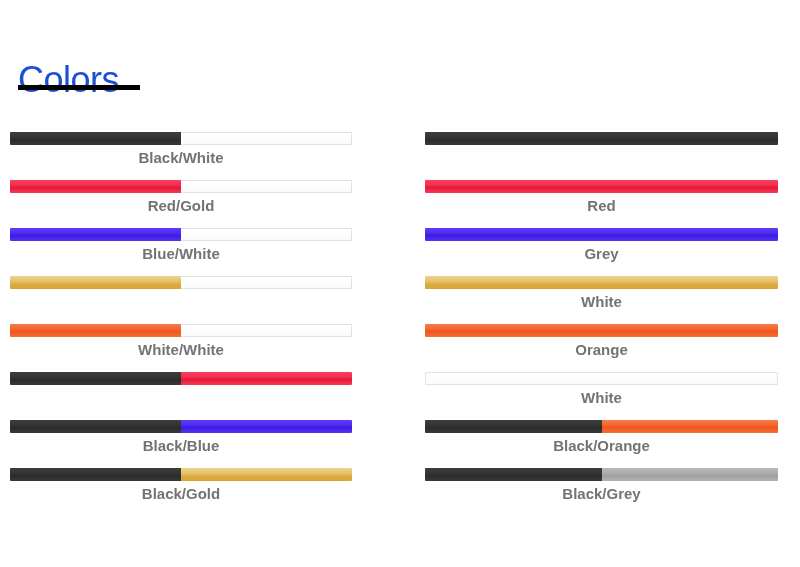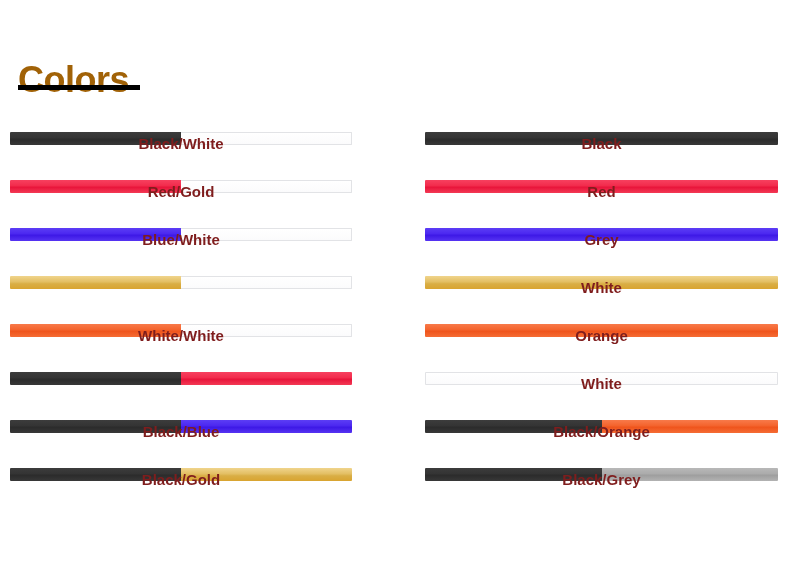--- a/index.html
+++ b/index.html
@@ -14,22 +14,22 @@
     overflow: hidden;
     position: relative;
   }
 
   
   #page-title {
     position: absolute;
     left: 18px;
     top: 38px;
     font-size: 36px;
-    font-weight: bold;
-    color: #a16207;
+    font-weight: normal;
+    color: #1d4ed8;
     letter-spacing: -0.5px;
     line-height: 1;
   }
   #title-rule {
     position: absolute;
     left: 18px;
     top: 85px;
     width: 122px;
     height: 5px;
     background: #000000;
@@ -93,27 +93,27 @@
     background: linear-gradient(to bottom, #ffffff 0%, #fbfbfc 100%);
     border: 1px solid #e2e3e6;
     border-left: none;
   }
   .bar-seg.full.seg-white {
     border-left: 1px solid #e2e3e6;
   }
 
   .swatch-label {
     position: absolute;
-    top: 3px;
+    top: 17px;
     left: 0;
     width: 100%;
     text-align: center;
     font-size: 15px;
     font-weight: bold;
-    color: #7f1d1d;
+    color: #737373;
     line-height: 18px;
     white-space: nowrap;
   }
 </style>
 </head>
 <body>
 
 <h1 id="page-title">Colors</h1>
 <div id="title-rule"></div>
 
@@ -172,21 +172,20 @@
           <div class="bar-seg seg-gold"></div>
         </div>
         <div class="swatch-label">Black/Gold</div>
       </div>
     </div>
   <div id="column-right" class="swatch-column">
       <div class="swatch-row">
         <div class="swatch-bar">
           <div class="bar-seg seg-black full"></div>
         </div>
-        <div class="swatch-label">Black</div>
       </div>
       <div class="swatch-row">
         <div class="swatch-bar">
           <div class="bar-seg seg-red full"></div>
         </div>
         <div class="swatch-label">Red</div>
       </div>
       <div class="swatch-row">
         <div class="swatch-bar">
           <div class="bar-seg seg-blue full"></div>

